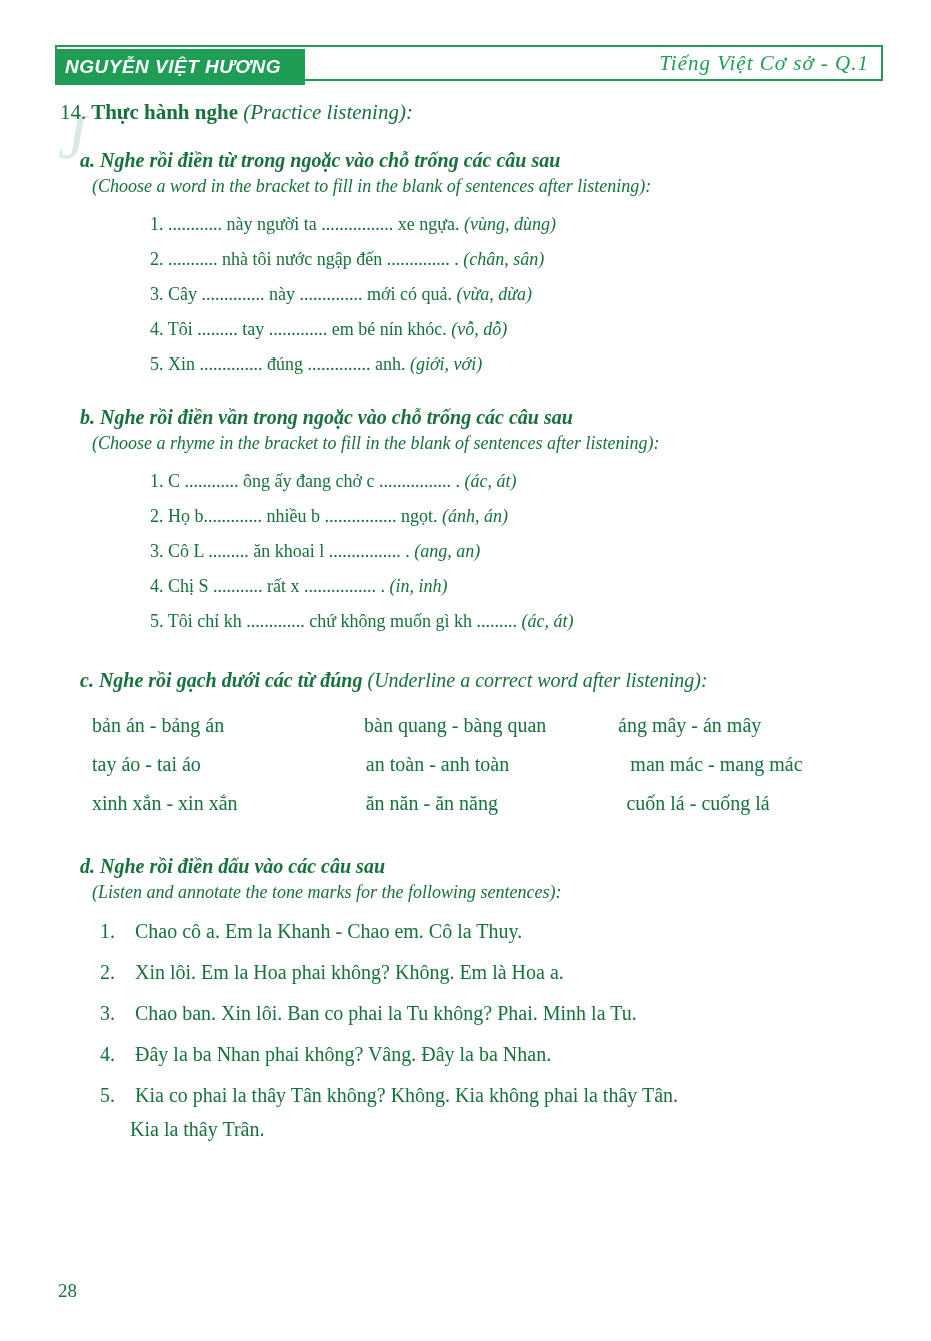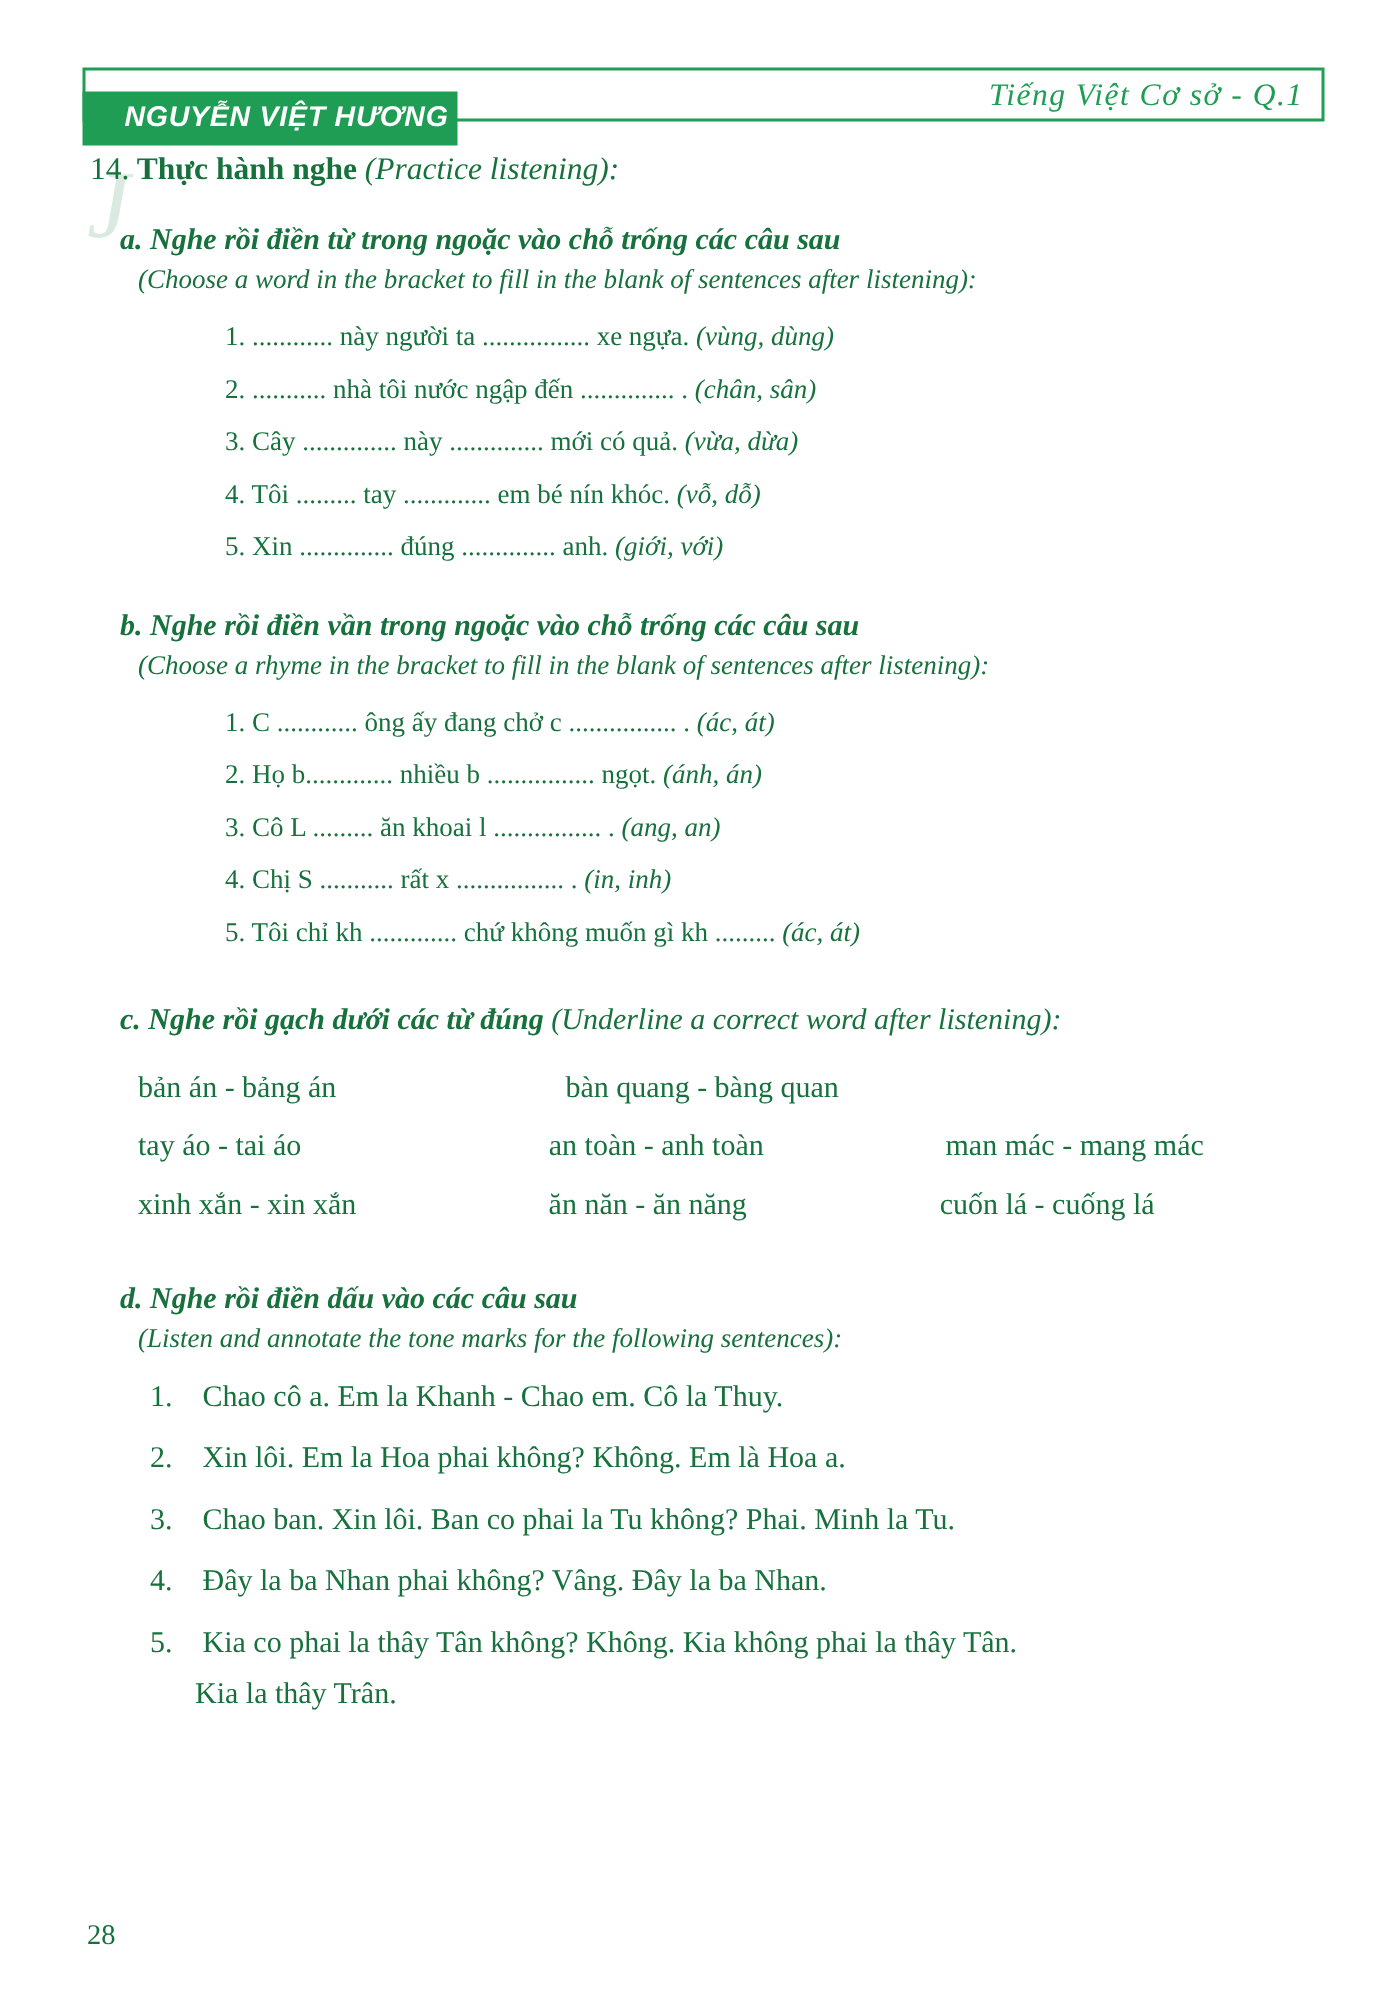--- a/index.html
+++ b/index.html
@@ -35,33 +35,33 @@
     left: 0;
     top: 0;
     width: 828px;
     height: 36px;
     border: 2px solid #1f9d55;
     box-sizing: border-box;
   }
   .header-left {
     position: absolute;
     left: 0;
-    top: 16px;
+    top: 4px;
     width: 250px;
     height: 36px;
     background: #1f9d55;
     color: #ffffff;
     font-family: "Liberation Sans", sans-serif;
     font-weight: bold;
     font-style: italic;
     font-size: 19px;
     letter-spacing: 0.5px;
     display: flex;
     align-items: center;
-    padding-left: 28px;
+    padding-left: 10px;
     box-sizing: border-box;
   }
   .header-right {
     position: absolute;
     right: 14px;
     top: 0;
     height: 36px;
     display: flex;
     align-items: center;
     color: #1f9d55;
@@ -260,20 +260,21 @@
     </ol>
 
     <p class="sub-head" style="margin-top:30px;">
       <span>c. Nghe rồi gạch dưới các từ đúng</span>
       <span class="en-inline">(Underline a correct word after listening):</span>
     </p>
     <div class="c-grid">
       <div class="c-row r1">
         <div class="c-col1">bản án - bảng án</div>
         <div class="c-col2">bàn quang - bàng quan</div>
+        <div class="c-col3">áng mây - án mây</div>
       </div>
       <div class="c-row r3">
         <div class="c-col1">tay áo - tai áo</div>
         <div class="c-col2">an toàn - anh toàn</div>
         <div class="c-col3">man mác - mang mác</div>
       </div>
       <div class="c-row r2">
         <div class="c-col1">xinh xắn - xin xắn</div>
         <div class="c-col2">ăn năn - ăn năng</div>
         <div class="c-col3">cuốn lá - cuống lá</div>

